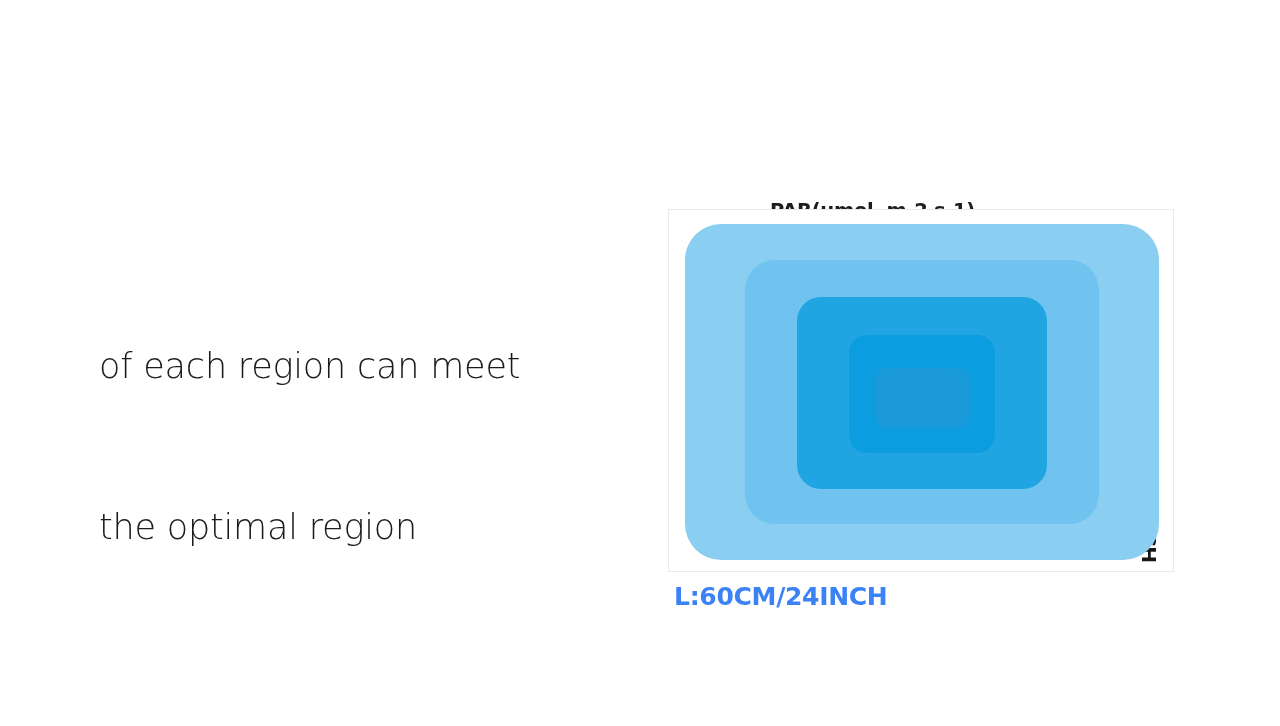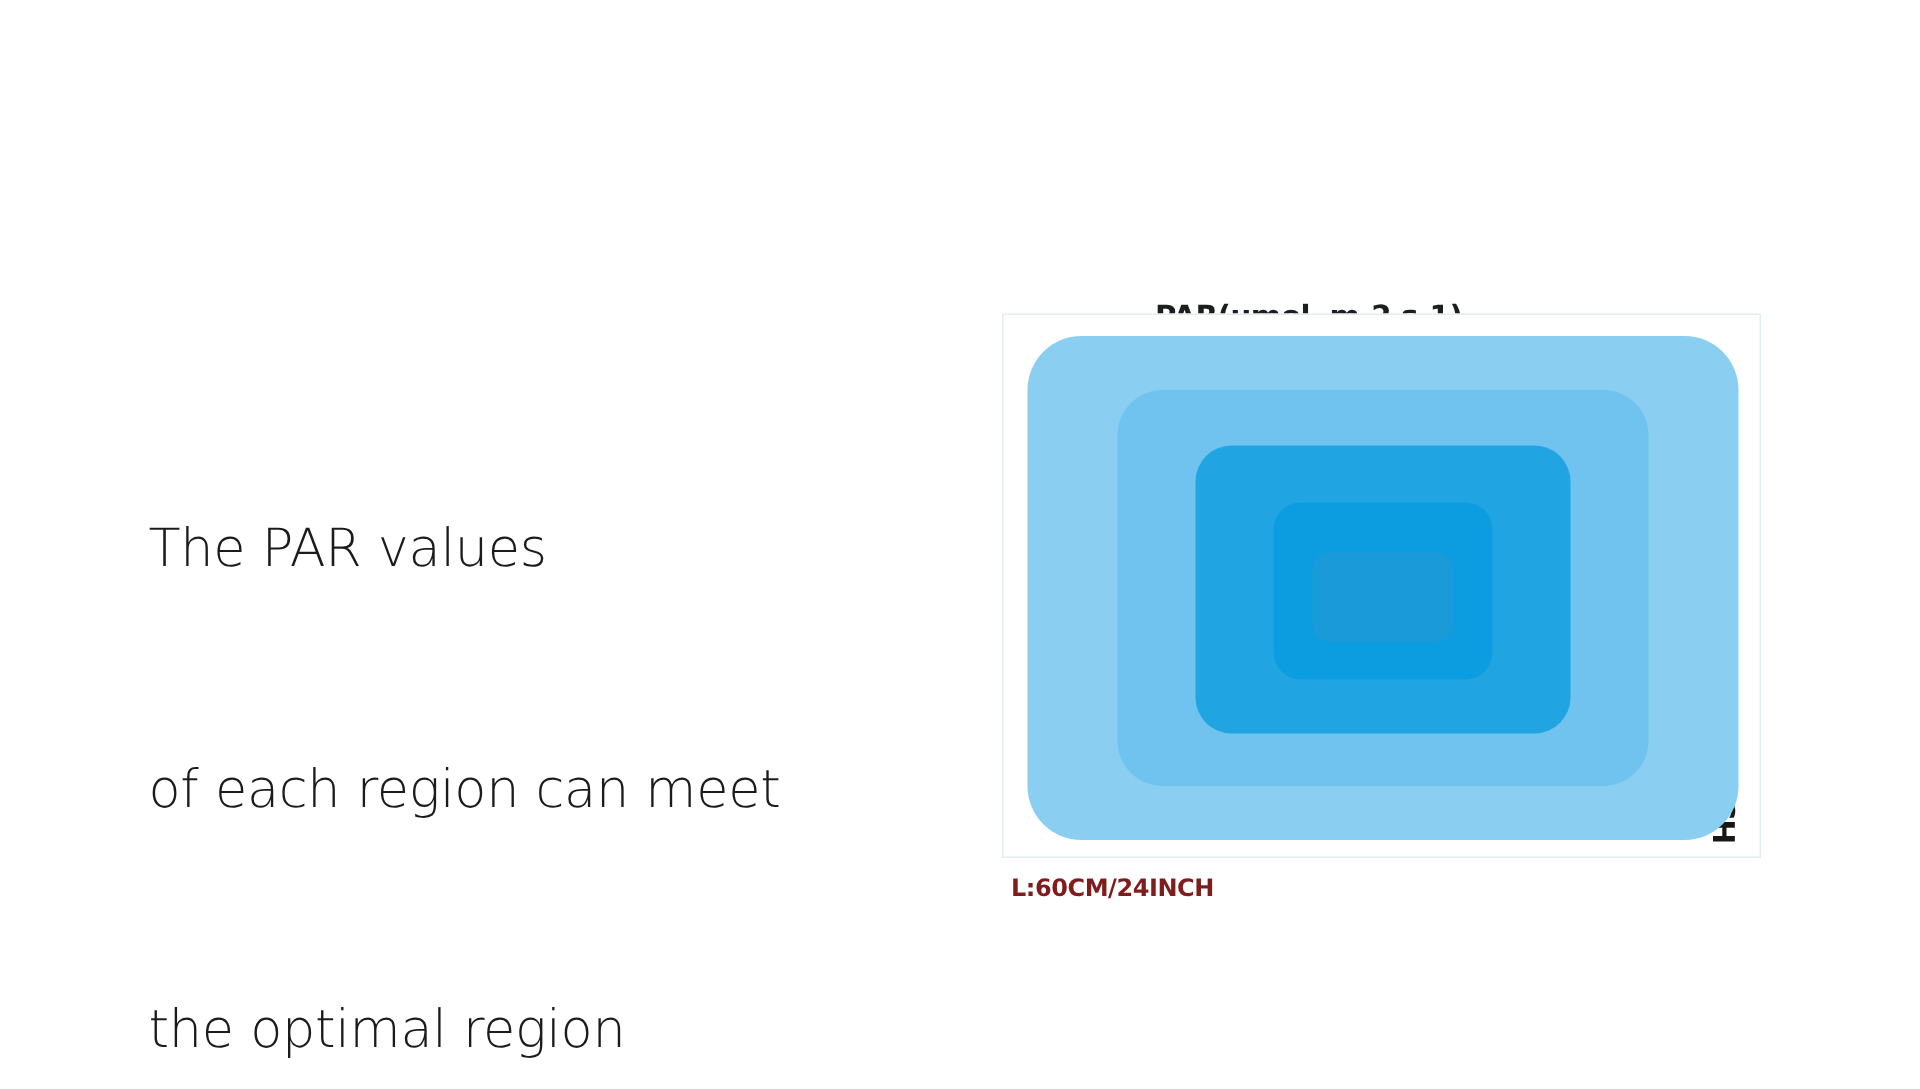--- a/index.html
+++ b/index.html
@@ -117,22 +117,22 @@
     white-space: pre;
   }
 
   
   #length-label {
     position: absolute;
     left: 8px;
     top: 436px;
     font-family: "DejaVu Sans", sans-serif;
     font-weight: 600;
-    font-size: 16px;
-    color: #7f1d1d;
+    font-size: 25px;
+    color: #3b82f6;
     letter-spacing: -0.3px;
     white-space: pre;
   }
   #width-label {
     position: absolute;
     left: 495px;
     top: 238px;
     font-family: "DejaVu Sans", sans-serif;
     font-weight: 600;
     font-size: 20px;
@@ -140,21 +140,20 @@
     letter-spacing: -0.3px;
     white-space: pre;
     transform: rotate(90deg);
     transform-origin: left top;
   }
 </style>
 </head>
 <body>
 
 <div id="description-text">
-  <span class="desc-line">The PAR values</span>
   <span class="desc-line">of each region can meet</span>
   <span class="desc-line">the optimal region</span>
   
   
 </div>
 
 <div id="par-diagram">
 
   <div class="diagram-caption">
     <span class="cap-line">PAR(umol  m-2 s-1)</span>

